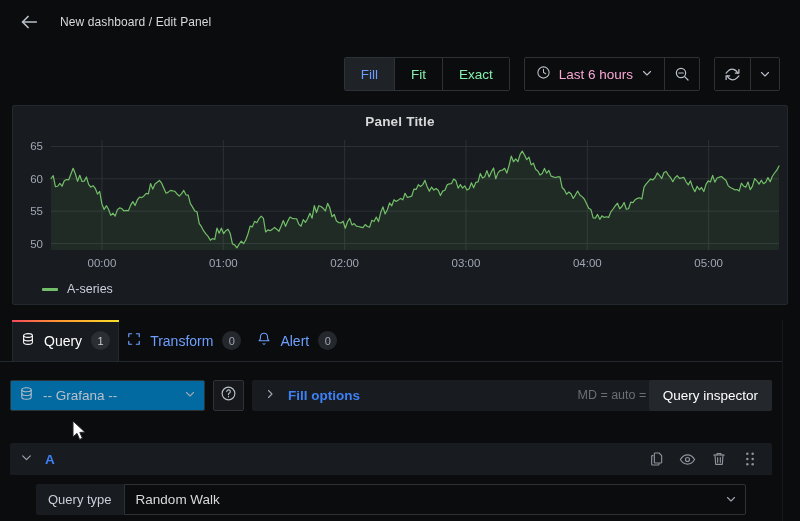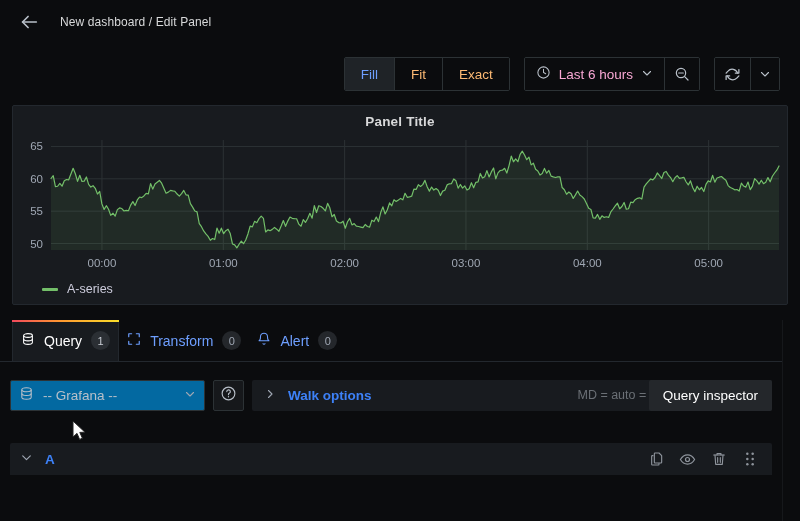--- a/index.html
+++ b/index.html
@@ -28,21 +28,21 @@
   }
 
   
   .toolbar {
     position: absolute; right: 20px; top: 57px;
     display: flex; align-items: center; gap: 14px;
   }
   .btn-group { display: flex; border: 1px solid #2c3235; border-radius: 2px; overflow: hidden; }
   .seg {
     height: 32px; padding: 0 16px; display: flex; align-items: center; justify-content: center;
-    font-size: 13.5px; color: #fdba74; background: #0b0c0e; cursor: pointer;
+    font-size: 13.5px; color: #86efac; background: #0b0c0e; cursor: pointer;
     border-right: 1px solid #2c3235;
   }
   .seg:last-child { border-right: none; }
   .seg.active { background: #1f2327; color: #6e9fff; }
 
   .time-group { display: flex; border: 1px solid #2c3235; border-radius: 2px; overflow: hidden; }
   .time-picker {
     height: 32px; display: flex; align-items: center; gap: 8px; padding: 0 11px;
     background: #0b0c0e; cursor: pointer; border-right: 1px solid #2c3235;
   }
@@ -320,21 +320,21 @@
       </span>
     </div>
 
     <div class="opts-bar">
       <div class="opts-toggle">
         <span>
           <svg width="12" height="12" viewBox="0 0 24 24" fill="none" stroke="#9fa7b3" stroke-width="2.2" stroke-linecap="round" stroke-linejoin="round">
               <polyline points="9,5 16,12 9,19"></polyline>
             </svg>
         </span>
-        <span class="opts-label">Walk options</span>
+        <span class="opts-label">Fill options</span>
       </div>
       <div class="opts-meta">
         <span class="meta-text">MD = auto = 910</span>
         <span class="meta-text">Interval = 20s</span>
       </div>
     </div>
 
     <div class="inspector-btn" style="position:absolute; right:10px;">Query inspector</div>
   </div>
 
@@ -373,20 +373,31 @@
             <circle cx="9" cy="3" r="1.4"></circle>
           <circle cx="3" cy="9" r="1.4"></circle>
             <circle cx="9" cy="9" r="1.4"></circle>
           <circle cx="3" cy="15" r="1.4"></circle>
             <circle cx="9" cy="15" r="1.4"></circle>
         </svg>
       </span>
     </div>
   </div>
 
+  <div class="query-body">
+    <div class="field-label">Query type</div>
+    <div class="field-select">
+      <span class="field-value">Random Walk</span>
+      <span>
+        <svg width="12" height="12" viewBox="0 0 24 24" fill="none" stroke="#9fa7b3" stroke-width="2.2" stroke-linecap="round" stroke-linejoin="round">
+            <polyline points="5,9 12,16 19,9"></polyline>
+          </svg>
+      </span>
+    </div>
+  </div>
 
   <div class="scroll-strip"></div>
 
   <svg class="cursor" width="16" height="22" viewBox="0 0 16 22">
     <polygon points="1,1 1,17 5,13.4 7.6,19.4 10.4,18.2 7.8,12.4 13,12.2" fill="#ffffff" stroke="#222" stroke-width="1"></polygon>
   </svg>
 
 </div>
 
 </body></html>

